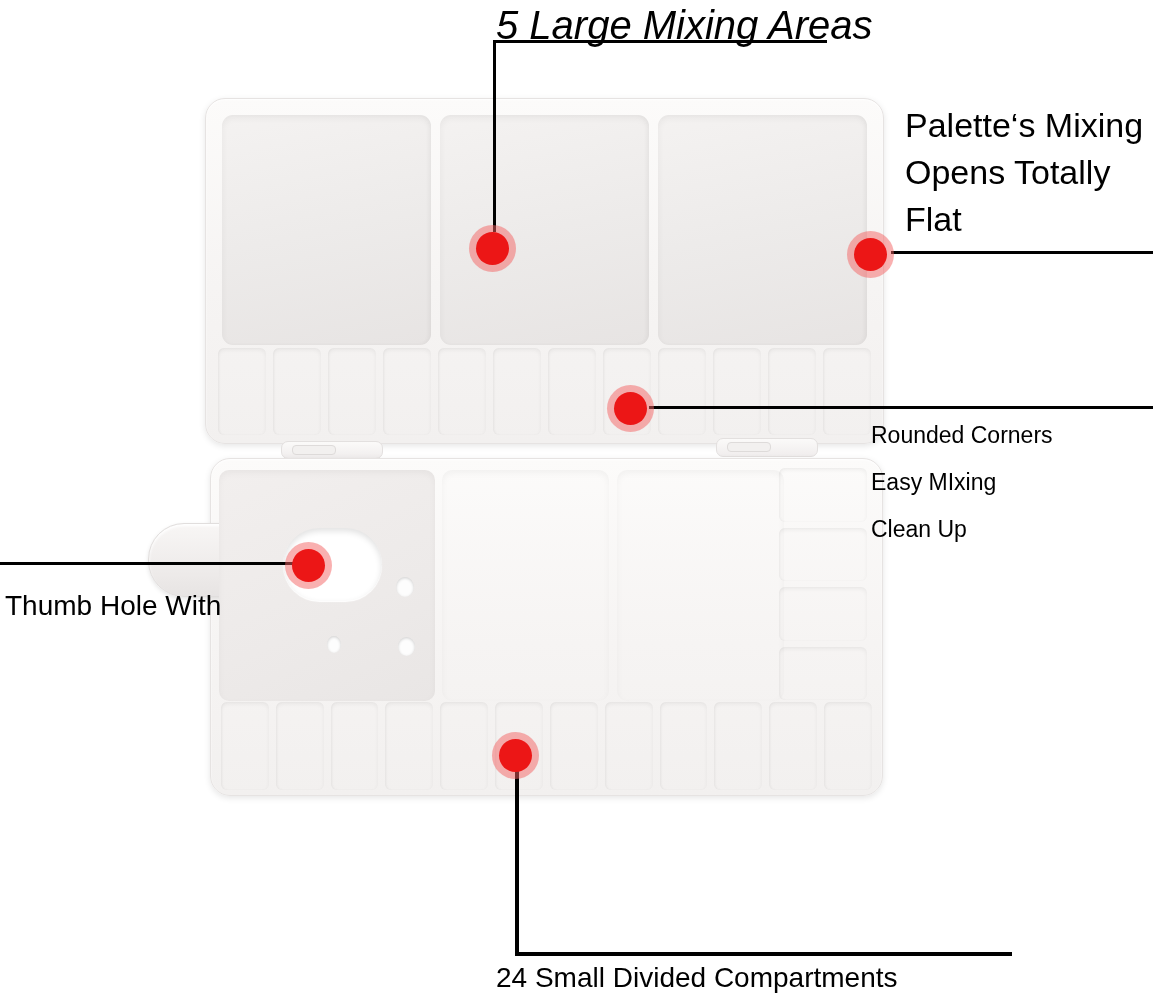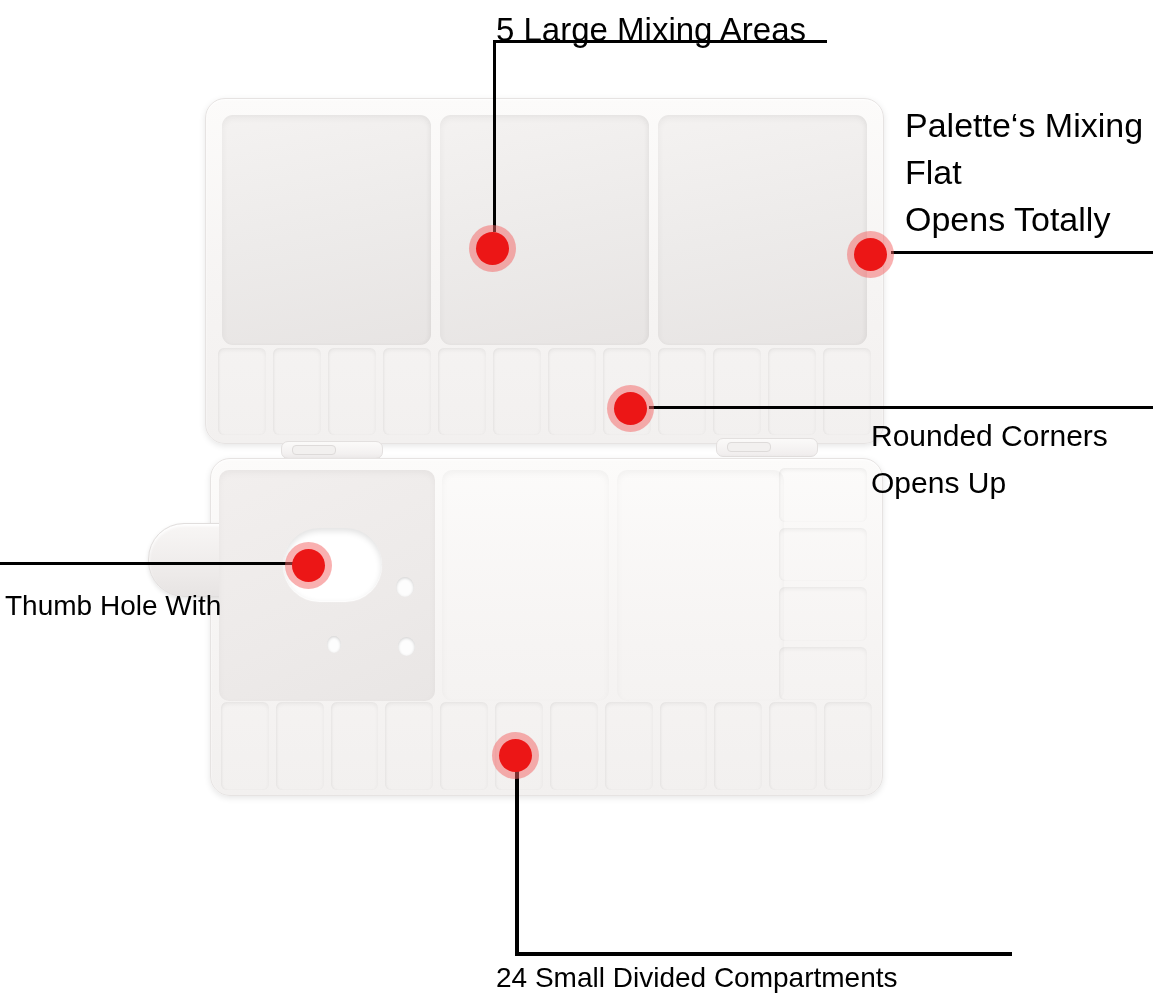--- a/index.html
+++ b/index.html
@@ -73,23 +73,23 @@
   .hinge-1{left:281px;top:441px;}
   .hinge-2{left:716px;top:438px;height:17px;}
   
   .dot{
     position:absolute;width:33px;height:33px;border-radius:50%;
     background:var(--marker,#ec1616);
     box-shadow:0 0 0 7px var(--marker_halo,rgba(243,98,98,0.5));
   }
   .lead{position:absolute;background:var(--line,#000);}
   .label{position:absolute;white-space:nowrap;}
-  .lbl-top{left:496px;top:11px;font-size:33px;}
+  .lbl-top{left:496px;top:3px;font-size:40px;font-style:italic;}
   .lbl-cover{left:905px;top:102px;font-size:34px;line-height:47px;}
-  .lbl-corners{left:871px;top:412px;font-size:30px;line-height:47px;}
+  .lbl-corners{left:871px;top:412px;font-size:23px;line-height:47px;}
   .lbl-thumb{left:5px;top:582px;font-size:28px;line-height:48px;}
   .lbl-bottom{left:496px;top:962px;font-size:28px;}
 </style>
 </head>
 <body>
 
 <div class="scene" style="--background: #ffffff; --marker: #ec1616; --marker_halo: rgba(243,98,98,0.5); --line: #000000;">
 
   <div class="tray tray-cover">
     <div class="mix-row">
@@ -164,27 +164,28 @@
   <div class="dot" style="left:476px;top:232px;"></div>
   <div class="dot" style="left:854px;top:238px;"></div>
   <div class="dot" style="left:614px;top:392px;"></div>
   <div class="dot" style="left:292px;top:549px;"></div>
   <div class="dot" style="left:499px;top:739px;"></div>
 
   <div class="label lbl-top">5 Large Mixing Areas</div>
 
   <div class="label lbl-cover">
     <div>Palette‘s Mixing</div>
+    <div>Opens Totally</div>
     <div>Flat</div>
-    <div>Opens Totally</div>
   </div>
 
   <div class="label lbl-corners">
     <div>Rounded Corners</div>
-    <div>Opens Up</div>
+    <div>Easy MIxing</div>
+    <div>Clean Up</div>
   </div>
 
   <div class="label lbl-thumb">
     <div>Thumb Hole With</div>
   </div>
 
   <div class="label lbl-bottom">24 Small Divided Compartments</div>
 
 </div>
 

